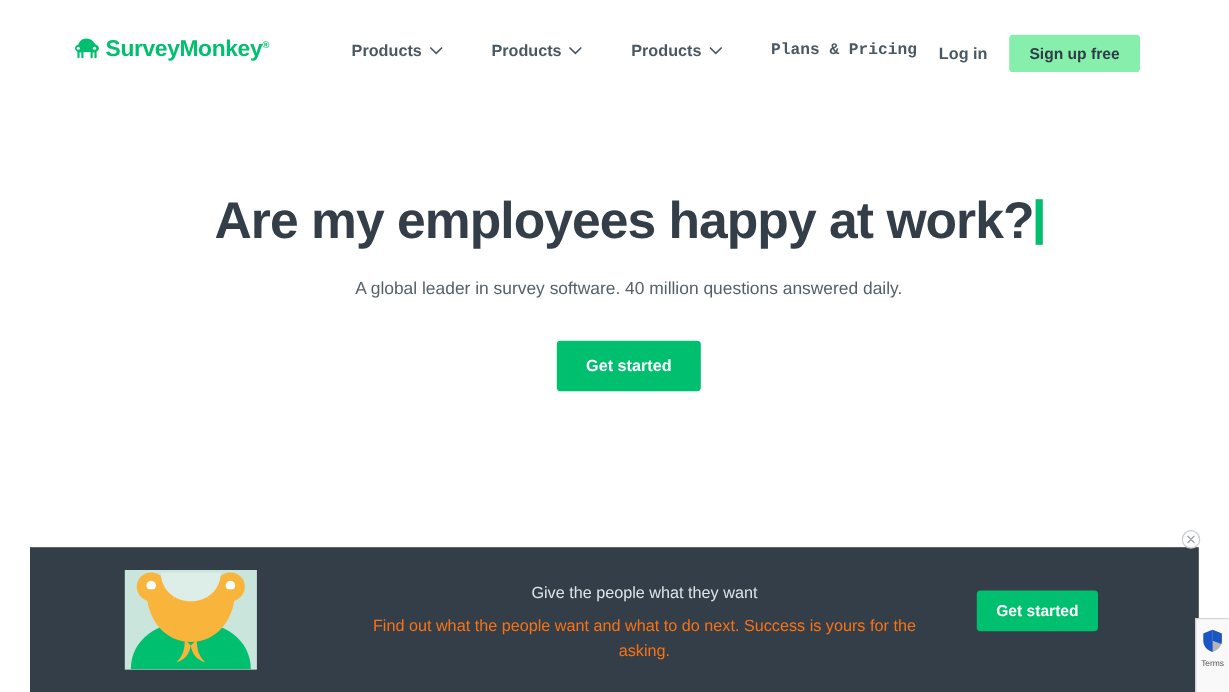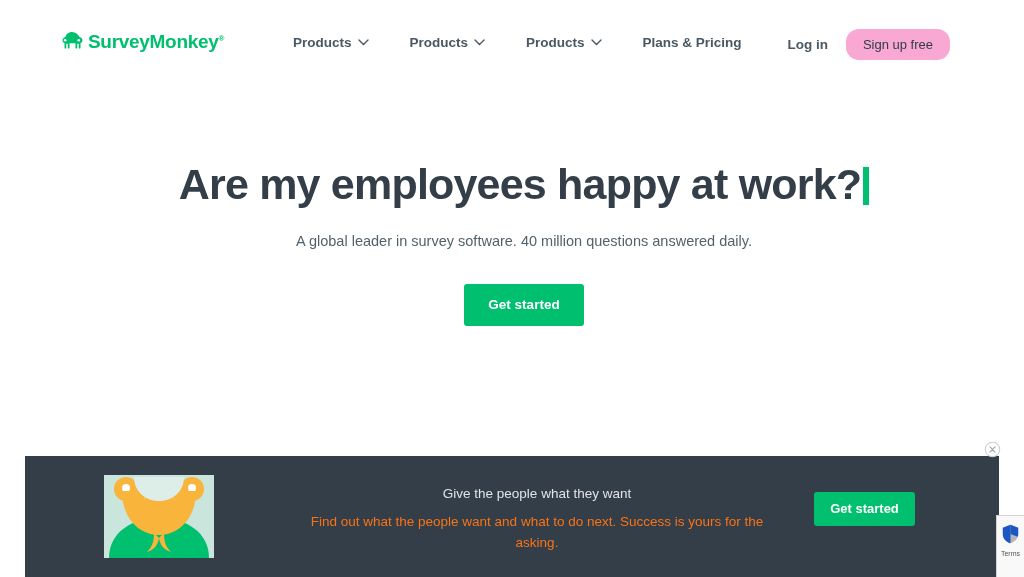--- a/index.html
+++ b/index.html
@@ -30,32 +30,32 @@
   .logo-tm {
     font-size:8px; color:#00bf6f; vertical-align:super; font-weight:bold;
   }
 
   .nav { position:absolute; left:293px; top:19px; display:flex; align-items:flex-start; }
   .nav-item {
     display:flex; align-items:center; gap:6px;
     font-size:13.5px; color:#4a5863; font-weight:600;
     margin-right:41px; cursor:pointer; white-space:nowrap;
   }
-  .nav-item:last-child { margin-right:0; }
+  .nav-item:last-child { margin-right:0;font-family:Liberation Mono, monospace; }
   .chev { display:block; }
 
   .auth { position:absolute; right:74px; top:13px; display:flex; align-items:center; gap:18px; }
   .login-link {
     font-size:13.5px; color:#4a5863; font-weight:600;
     text-decoration:none; cursor:pointer; white-space:nowrap;
   }
   .signup-btn {
-    background:#f9a8d4; color:#2f3c46;
-    font-size:13px; font-weight:normal;
-    border:none; border-radius:13px;
+    background:#86efac; color:#2f3c46;
+    font-size:13px; font-weight:bold;
+    border:none; border-radius:3px;
     padding:0 17px; height:31px; line-height:31px;
     cursor:pointer; white-space:nowrap;
     font-family:"Liberation Sans", sans-serif;
   }
 
   
   .hero { position:absolute; top:160px; left:12px; width:1024px; text-align:center; }
   .hero-title {
     font-size:43px; font-weight:bold; color:#333e48;
     letter-spacing:-0.8px; line-height:1.15;

